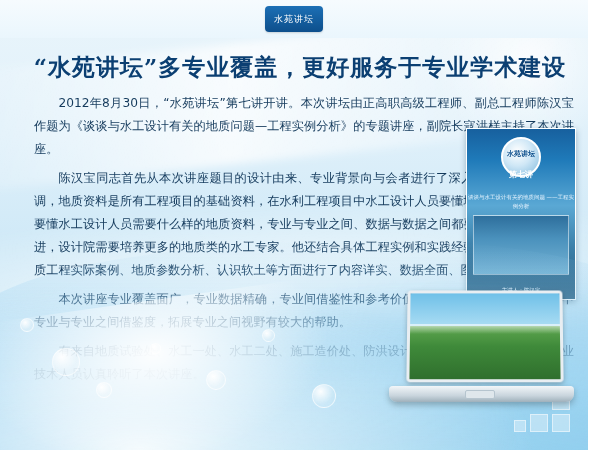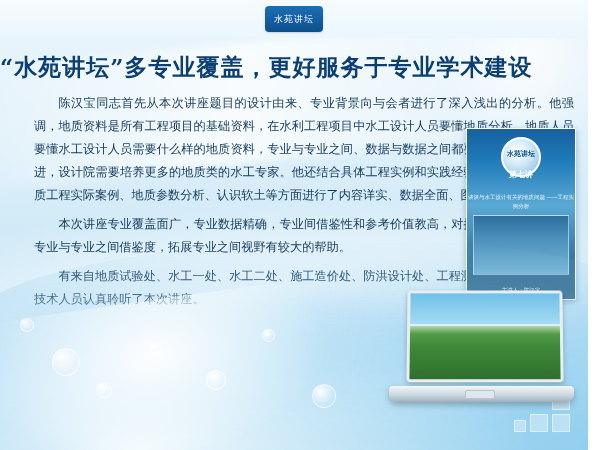--- a/index.html
+++ b/index.html
@@ -88,20 +88,21 @@
     line-height: 26px;
     text-align: center;
     letter-spacing: 1px;
     box-shadow: 0 1px 2px rgba(0,0,0,0.15);
   }
   .title {
     position: absolute;
     top: 52px;
     left: 0;
     width: 600px;
+    text-align: center;
     font-family: "DejaVu Serif", "Liberation Serif", serif;
     font-size: 23px;
     font-weight: bold;
     color: #0b3f72;
     letter-spacing: 1px;
     white-space: nowrap;
   }
   .body-text {
     position: absolute;
     top: 92px;
@@ -258,20 +259,21 @@
   <div class="corner-glow"></div>
   <div class="sweep1"></div>
   <div class="sweep2"></div>
 
   <div class="topbar"></div>
   <div class="logo">水苑讲坛</div>
 
   <div class="title">“水苑讲坛”多专业覆盖，更好服务于专业学术建设</div>
 
   <div class="body-text">
+    <p>2012年8月30日，“水苑讲坛”第七讲开讲。本次讲坛由正高职高级工程师、副总工程师陈汉宝作题为《谈谈与水工设计有关的地质问题—工程实例分析》的专题讲座，副院长寇洪样主持了本次讲座。</p>
     <p>陈汉宝同志首先从本次讲座题目的设计由来、专业背景向与会者进行了深入浅出的分析。他强调，地质资料是所有工程项目的基础资料，在水利工程项目中水工设计人员要懂地质分析，地质人员要懂水工设计人员需要什么样的地质资料，专业与专业之间、数据与数据之间都要协调配合，多业并进，设计院需要培养更多的地质类的水工专家。他还结合具体工程实例和实践经验，从认识地质、地质工程实际案例、地质参数分析、认识软土等方面进行了内容详实、数据全面、图文并茂的讲解。</p>
     <p>本次讲座专业覆盖面广，专业数据精确，专业间借鉴性和参考价值教高，对提高工程项目设计中专业与专业之间借鉴度，拓展专业之间视野有较大的帮助。</p>
     <p>有来自地质试验处、水工一处、水工二处、施工造价处、防洪设计处、工程测绘处等50多名专业技术人员认真聆听了本次讲座。</p>
   </div>
 
   <div class="photo">
     <div class="emblem">水苑讲坛</div>
     <div class="ph-title">第七讲</div>
     <div class="ph-sub">谈谈与水工设计有关的地质问题
 ——工程实例分析</div>

